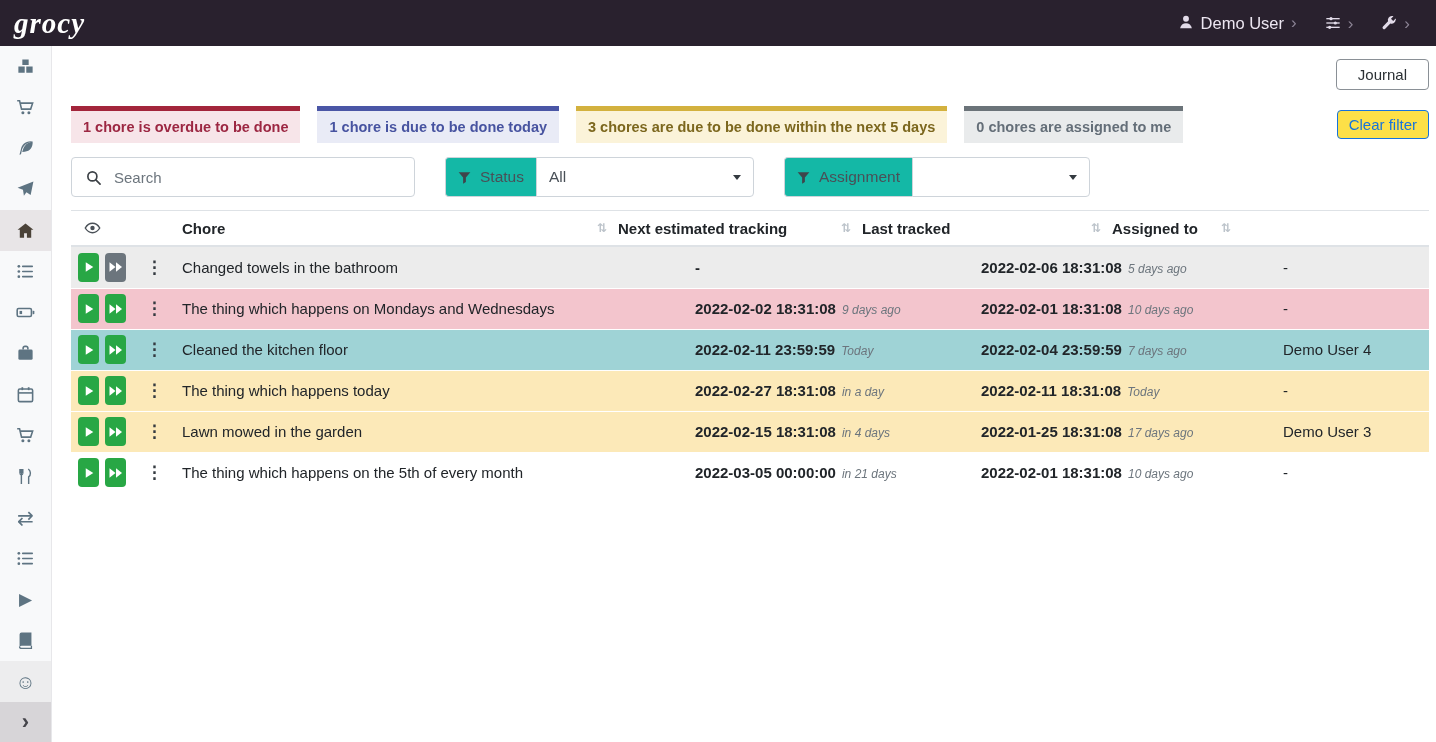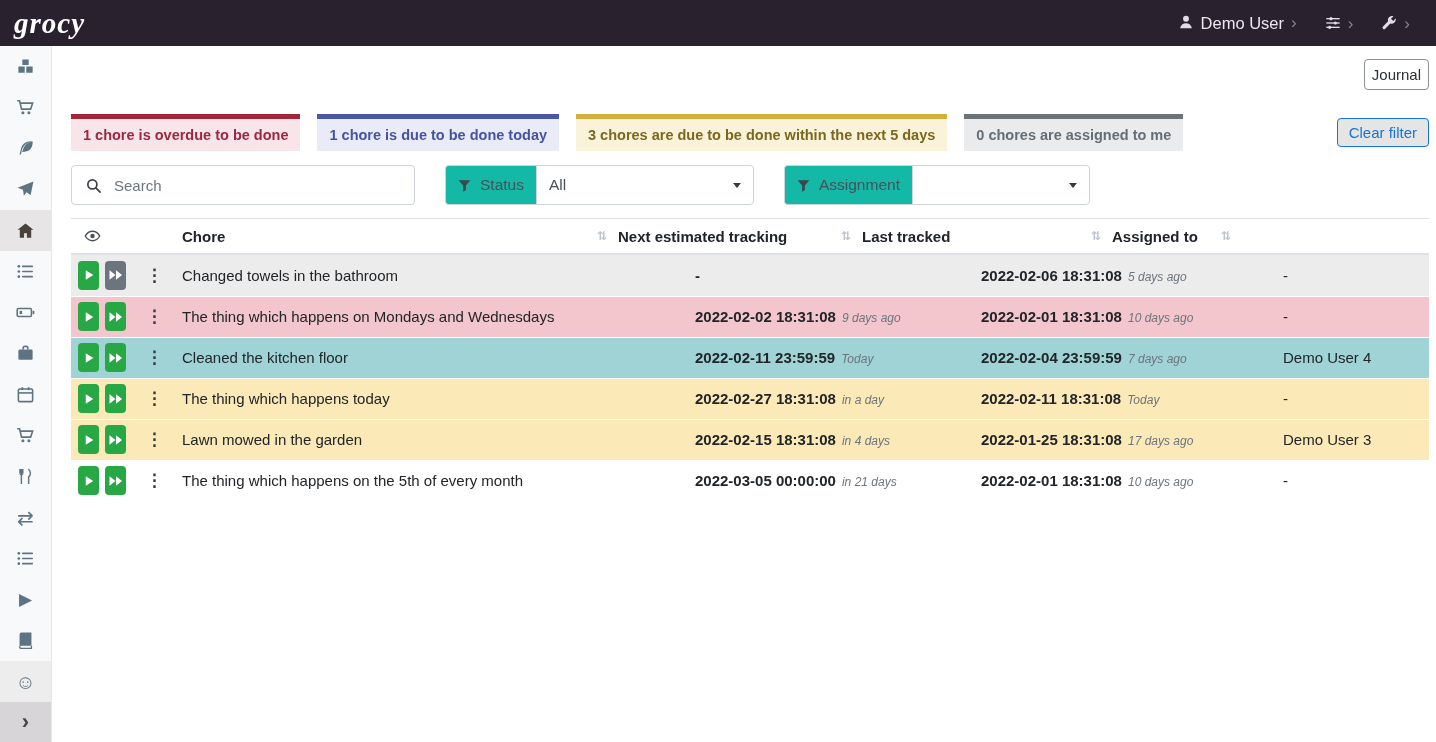--- a/index.html
+++ b/index.html
@@ -22,30 +22,30 @@
   .side-item.active{background:#e8e5e7;color:#4a4238}
   .side-item.hl{background:#ededee}
   .glyph-icon{font-size:17px;line-height:1}
   .glyph-icon.big{font-size:20px}
   .side-toggle{position:absolute;bottom:0;left:0;right:0;height:40px;background:#d7d5d8;display:flex;align-items:center;justify-content:center;color:#45454b;font-size:22px;font-weight:bold;cursor:pointer;line-height:1}
 
   
   .main{margin-left:52px;padding:13px 7px 0 19px}
   .page-head{display:flex;align-items:flex-start}
   .page-title{font-size:31px;font-weight:600;color:#212529;line-height:1.15}
-  .btn-journal{margin-left:auto;background:#fff;border:1px solid #8a9096;border-radius:4px;padding:6px 7px;font-size:15px;color:#2b3034;cursor:pointer;font-family:inherit}
-
-  
-  .status-row{display:flex;gap:17px;margin-top:24px;align-items:center}
+  .btn-journal{margin-left:auto;background:#fff;border:1px solid #8a9096;border-radius:4px;padding:6px 21px;font-size:15px;color:#2b3034;cursor:pointer;font-family:inherit}
+
+  
+  .status-row{display:flex;gap:17px;margin-top:16px;align-items:center}
   .card{border-top:5px solid;padding:8px 12px;font-weight:bold;font-size:14.5px;white-space:nowrap;text-align:center}
   .card.red{border-color:#a3253b;background:#f7e5e9;color:#9c2742}
   .card.blue{border-color:#4a56a6;background:#e9ebf6;color:#4753a0}
   .card.yellow{border-color:#d3b13e;background:#fbf3d9;color:#7c671e}
   .card.gray{border-color:#6b7379;background:#e9ebec;color:#646e78}
-  .btn-clear{margin-left:auto;background:#e5e5e5;border:1px solid #1673dd;color:#1673dd;border-radius:4px;padding:5px 11px;font-size:15px;cursor:pointer;font-family:inherit}
+  .btn-clear{margin-left:auto;background:#fde047;border:1px solid #1673dd;color:#1673dd;border-radius:4px;padding:5px 11px;font-size:15px;cursor:pointer;font-family:inherit}
 
   
   .filter-row{display:flex;gap:30px;margin-top:14px}
   .search-group{width:344px;height:40px;border:1px solid #ced4da;border-radius:4px;display:flex;background:#fff;overflow:hidden}
   .search-prepend{width:42px;display:flex;align-items:center;justify-content:center;color:#3c4146}
   .search-prepend svg{width:15px;height:15px}
   .search-input{border:none;outline:none;flex:1;font-size:15px;color:#495057;padding-right:10px;font-family:inherit;background:transparent}
   .search-input::placeholder{color:#6c757d}
   .ig{display:flex;height:40px}
   .ig-label{display:flex;align-items:center;gap:9px;background:#14b8a6;border:1px solid #ced4da;border-right:none;border-radius:4px 0 0 4px;padding:0 12px;color:#495057;font-size:15.5px}

